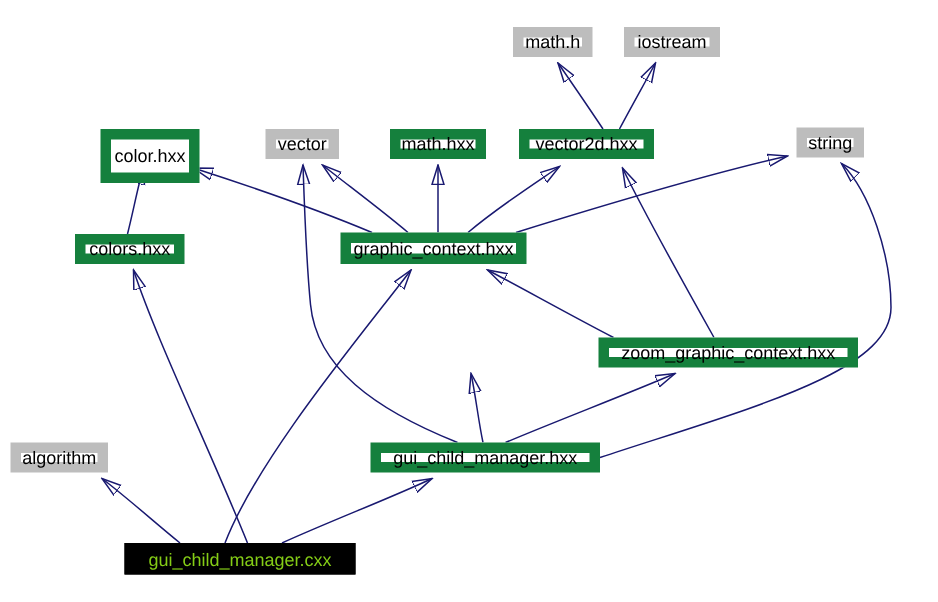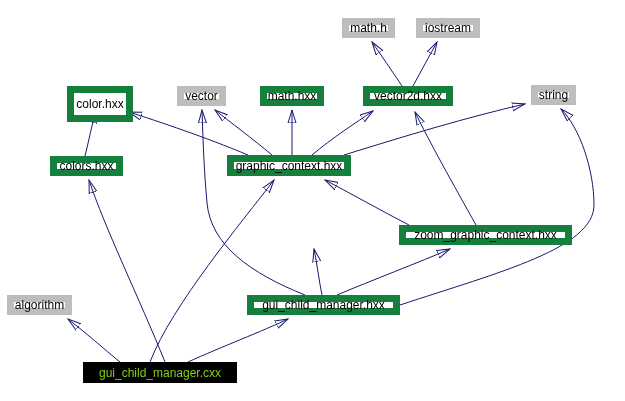--- a/index.html
+++ b/index.html
@@ -68,21 +68,21 @@
   </div>
 
   <div class="node system" style="left:177px;top:86px;width:49px;height:20px;">
     <span>vector</span>
   </div>
 
   <div class="node" style="left:260px;top:86px;width:64px;height:20px;">
     <span>math.hxx</span>
   </div>
 
-  <div class="node" style="left:363px;top:86px;width:90px;height:20px;">
+  <div class="node" style="left:346px;top:86px;width:90px;height:20px;">
     <span>vector2d.hxx</span>
   </div>
 
   <div class="node system" style="left:531px;top:85px;width:45px;height:20px;text-align:right;">
     <span>string</span>
   </div>
 
   <div class="node" style="left:50px;top:156px;width:73px;height:20px;">
     <span>colors.hxx</span>
   </div>

